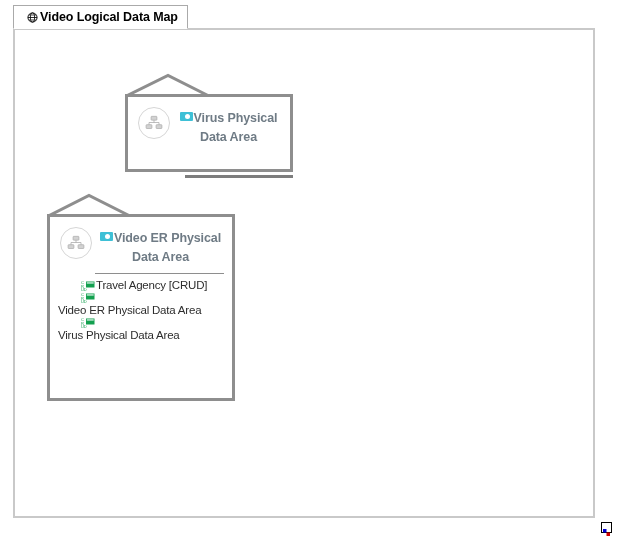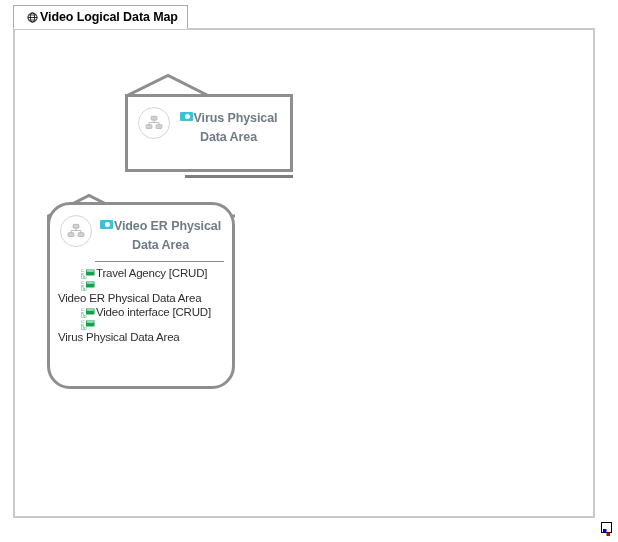--- a/index.html
+++ b/index.html
@@ -219,21 +219,21 @@
 
     <div class="node-base" style="left:60px; top:103px; width:108px;"></div>
   </div>
 
   <div class="node" style="left:32px; top:162px; width:190px; height:210px;">
 
     <svg class="node-roof" width="190" height="36" viewBox="0 0 190 36">
       <polyline points="1.5,34 1.5,24 42,3.5 83,24 188,24" fill="none" stroke="#8e8e8e" stroke-width="3"></polyline>
     </svg>
 
-    <div class="node-box" style="top:10px; width:188px; height:187px;border-radius:23px;">
+    <div class="node-box" style="top:22px; width:188px; height:187px;">
 
       <div class="node-head">
         <span class="circle-icon">
           <svg viewBox="0 0 24 24" width="20" height="20">
             <rect x="8.5" y="4" width="7" height="4.6" rx="0.8" fill="#d2d2d2" stroke="#a8a8a8" stroke-width="0.8"></rect>
             <rect x="2.5" y="14" width="7" height="4.6" rx="0.8" fill="#d2d2d2" stroke="#a8a8a8" stroke-width="0.8"></rect>
             <rect x="14.5" y="14" width="7" height="4.6" rx="0.8" fill="#d2d2d2" stroke="#a8a8a8" stroke-width="0.8"></rect>
             <line x1="12" y1="8.6" x2="12" y2="11.4" stroke="#a8a8a8" stroke-width="0.9"></line>
             <line x1="6" y1="11.4" x2="18" y2="11.4" stroke="#a8a8a8" stroke-width="0.9"></line>
             <line x1="6" y1="11.4" x2="6" y2="14" stroke="#a8a8a8" stroke-width="0.9"></line>
@@ -271,43 +271,31 @@
               <rect x="5" y="1.5" width="8.5" height="6" fill="#13a04f"></rect>
               <rect x="5.8" y="2.3" width="6.9" height="1.3" fill="#d9f2e4"></rect>
             </svg>
           </span>
         </div>
 
         <div class="list-item plain">
           <span>Video ER Physical Data Area</span>
         </div>
 
+
         <div class="list-item">
           <span class="entity-icon">
             <svg viewBox="0 0 14 11" width="14" height="11">
               <text x="0" y="4.2" font-size="4" font-family="'Liberation Sans',sans-serif" fill="#13a04f">C</text>
               <text x="0" y="7.6" font-size="4" font-family="'Liberation Sans',sans-serif" fill="#13a04f">R</text>
               <text x="0" y="10.8" font-size="4" font-family="'Liberation Sans',sans-serif" fill="#13a04f">UD</text>
               <rect x="5" y="1.5" width="8.5" height="6" fill="#13a04f"></rect>
               <rect x="5.8" y="2.3" width="6.9" height="1.3" fill="#d9f2e4"></rect>
             </svg>
           </span>
-          <span>Video interface [CRUD]</span>
-        </div>
-
-        <div class="list-item">
-          <span class="entity-icon">
-            <svg viewBox="0 0 14 11" width="14" height="11">
-              <text x="0" y="4.2" font-size="4" font-family="'Liberation Sans',sans-serif" fill="#13a04f">C</text>
-              <text x="0" y="7.6" font-size="4" font-family="'Liberation Sans',sans-serif" fill="#13a04f">R</text>
-              <text x="0" y="10.8" font-size="4" font-family="'Liberation Sans',sans-serif" fill="#13a04f">UD</text>
-              <rect x="5" y="1.5" width="8.5" height="6" fill="#13a04f"></rect>
-              <rect x="5.8" y="2.3" width="6.9" height="1.3" fill="#d9f2e4"></rect>
-            </svg>
-          </span>
         </div>
 
         <div class="list-item plain">
           <span>Virus Physical Data Area</span>
         </div>
 
       </div>
     </div>
   </div>
 

